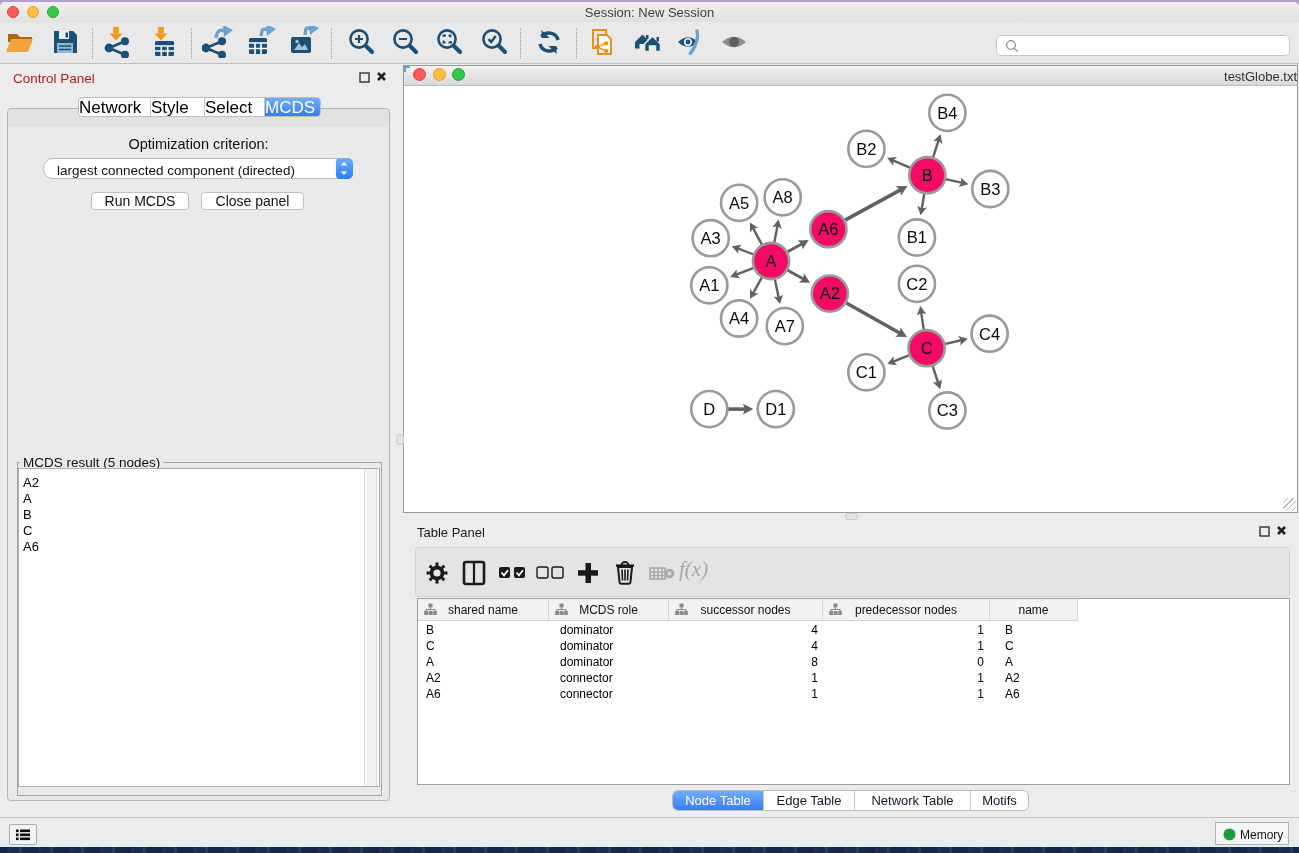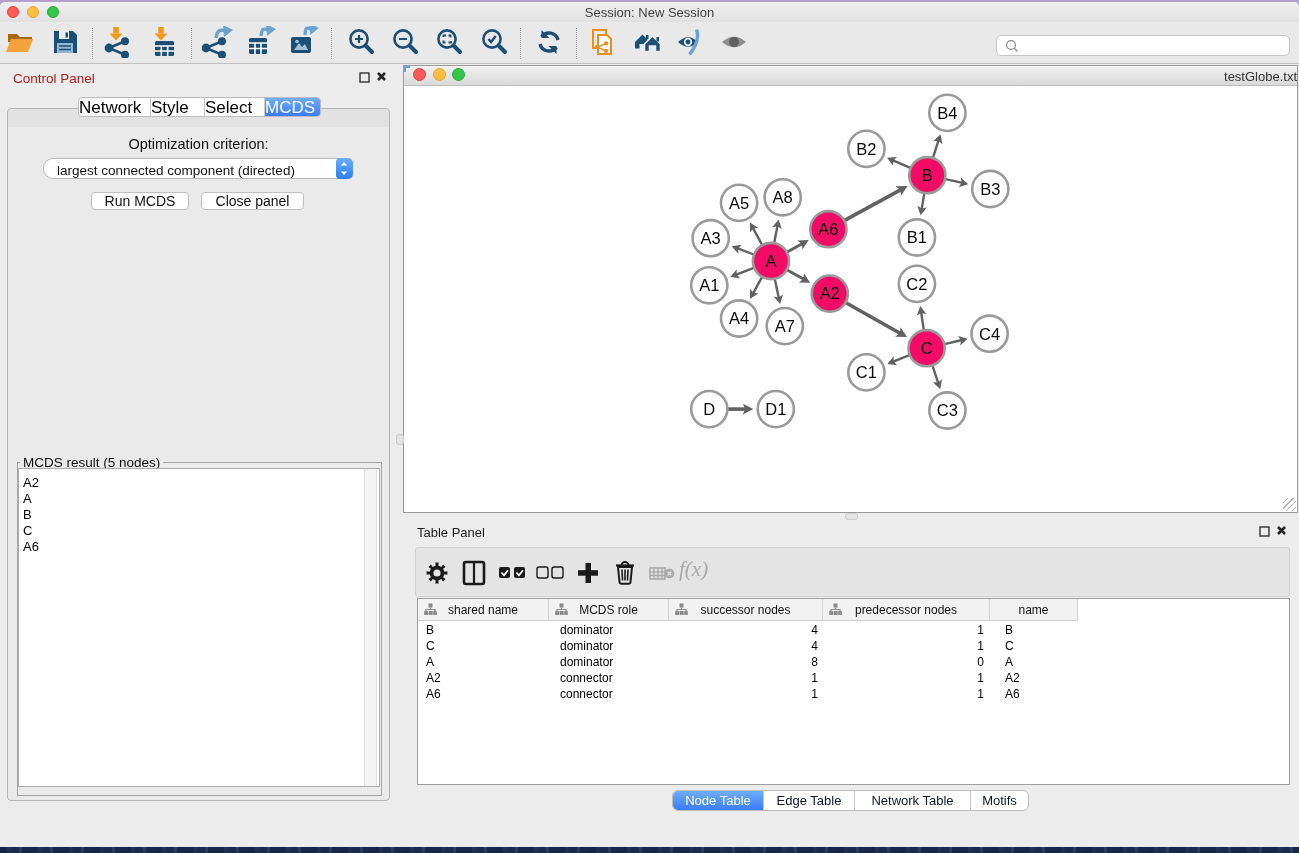--- a/index.html
+++ b/index.html
@@ -423,14 +423,34 @@
       <div class="td" style="left:300px;top:87px;width:100px;text-align:right">1</div>
       <div class="td" style="left:466px;top:87px;width:100px;text-align:right">1</div>
       <div class="td" style="left:587px;top:87px">A6</div>
     </div>
   <div id="btabs">
     <div class="tab sel" style="width:91px">Node Table</div>
     <div class="tab" style="width:91px">Edge Table</div>
     <div class="tab" style="width:116px">Network Table</div>
     <div class="tab" style="width:57px">Motifs</div>
   </div>
+  <div id="statusbar">
+    <div id="listbtn">
+        <svg width="26" height="19" style="position:absolute;left:0;top:0">
+          <g fill="#111">
+            <rect x="6" y="4.5" width="2.6" height="2.6"></rect>
+            <rect x="10" y="4.5" width="10" height="2.6"></rect>
+            <rect x="6" y="8.5" width="2.6" height="2.6"></rect>
+            <rect x="10" y="8.5" width="10" height="2.6"></rect>
+            <rect x="6" y="12.5" width="2.6" height="2.6"></rect>
+            <rect x="10" y="12.5" width="10" height="2.6"></rect>
+          </g>
+        </svg>
+      </div>
+    <div id="membtn">
+        <svg width="13" height="13" style="position:absolute;left:7px;top:5px">
+          <circle cx="6.5" cy="6.5" r="6" fill="#1e9c3c"></circle>
+        </svg>
+        <span style="position:absolute;left:24px;top:5px">Memory</span>
+      </div>
+  </div>
 </div>
 <div id="deskbottom"></div>
 
 </body></html>

